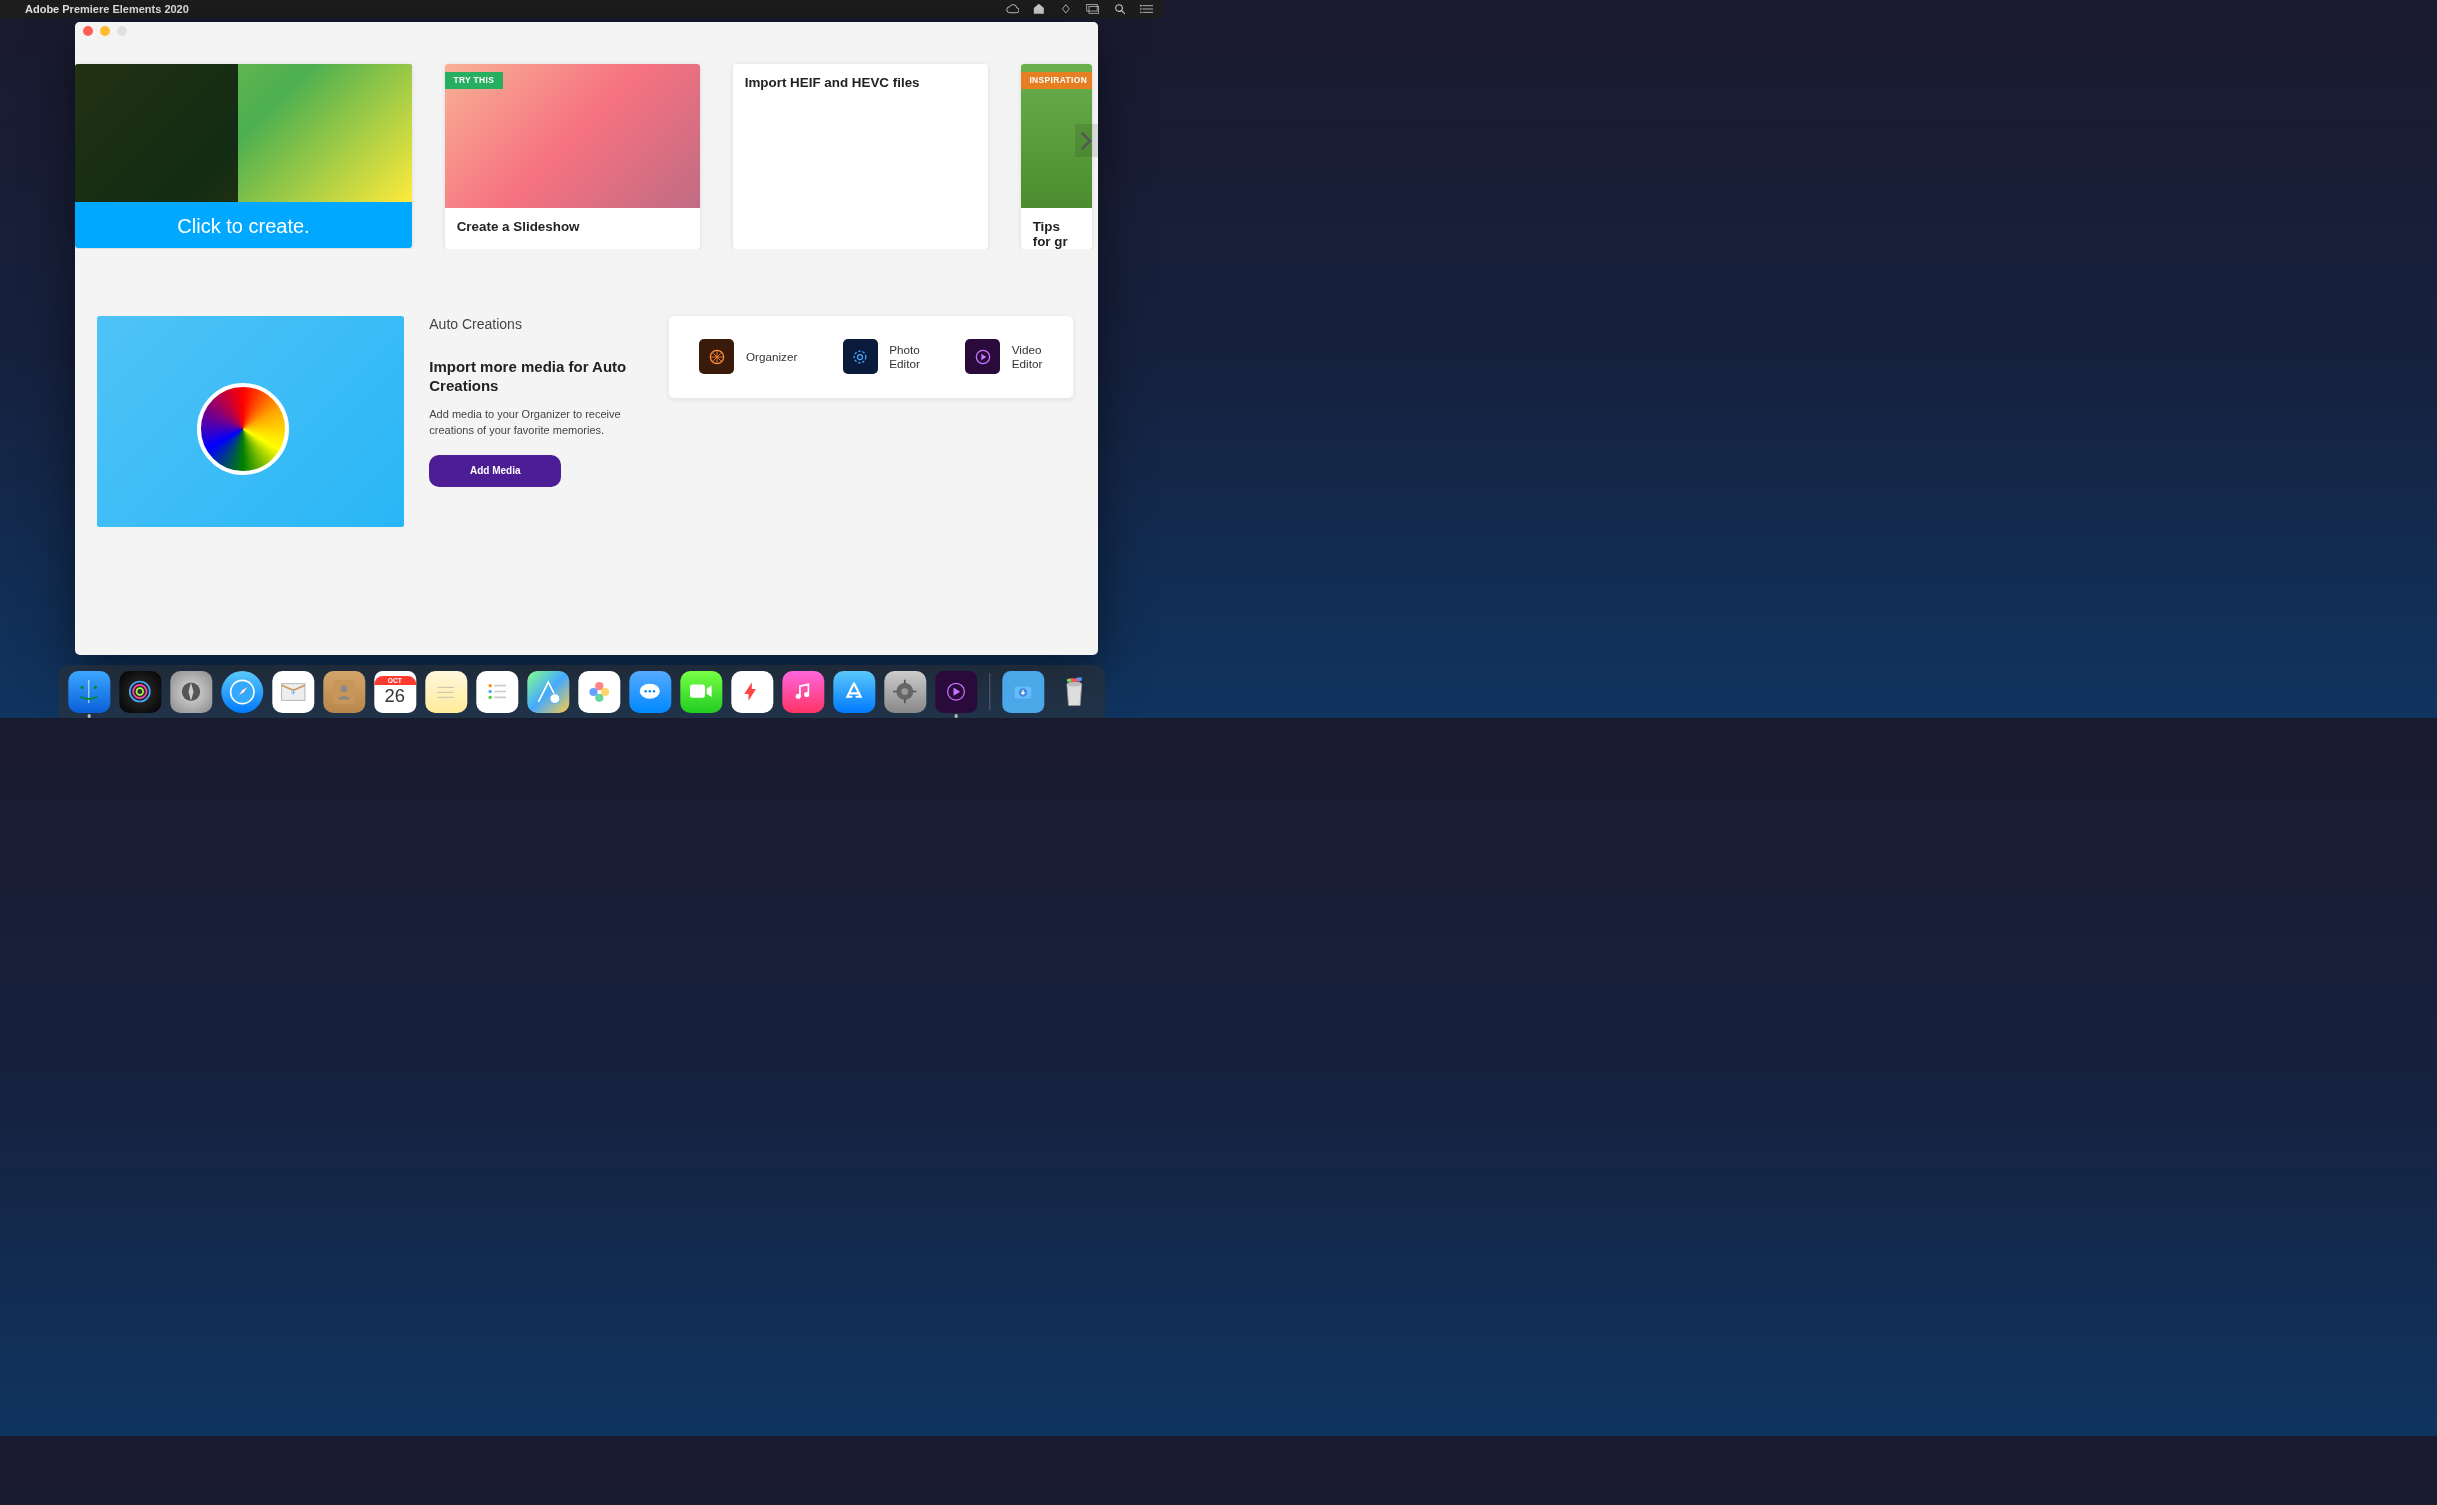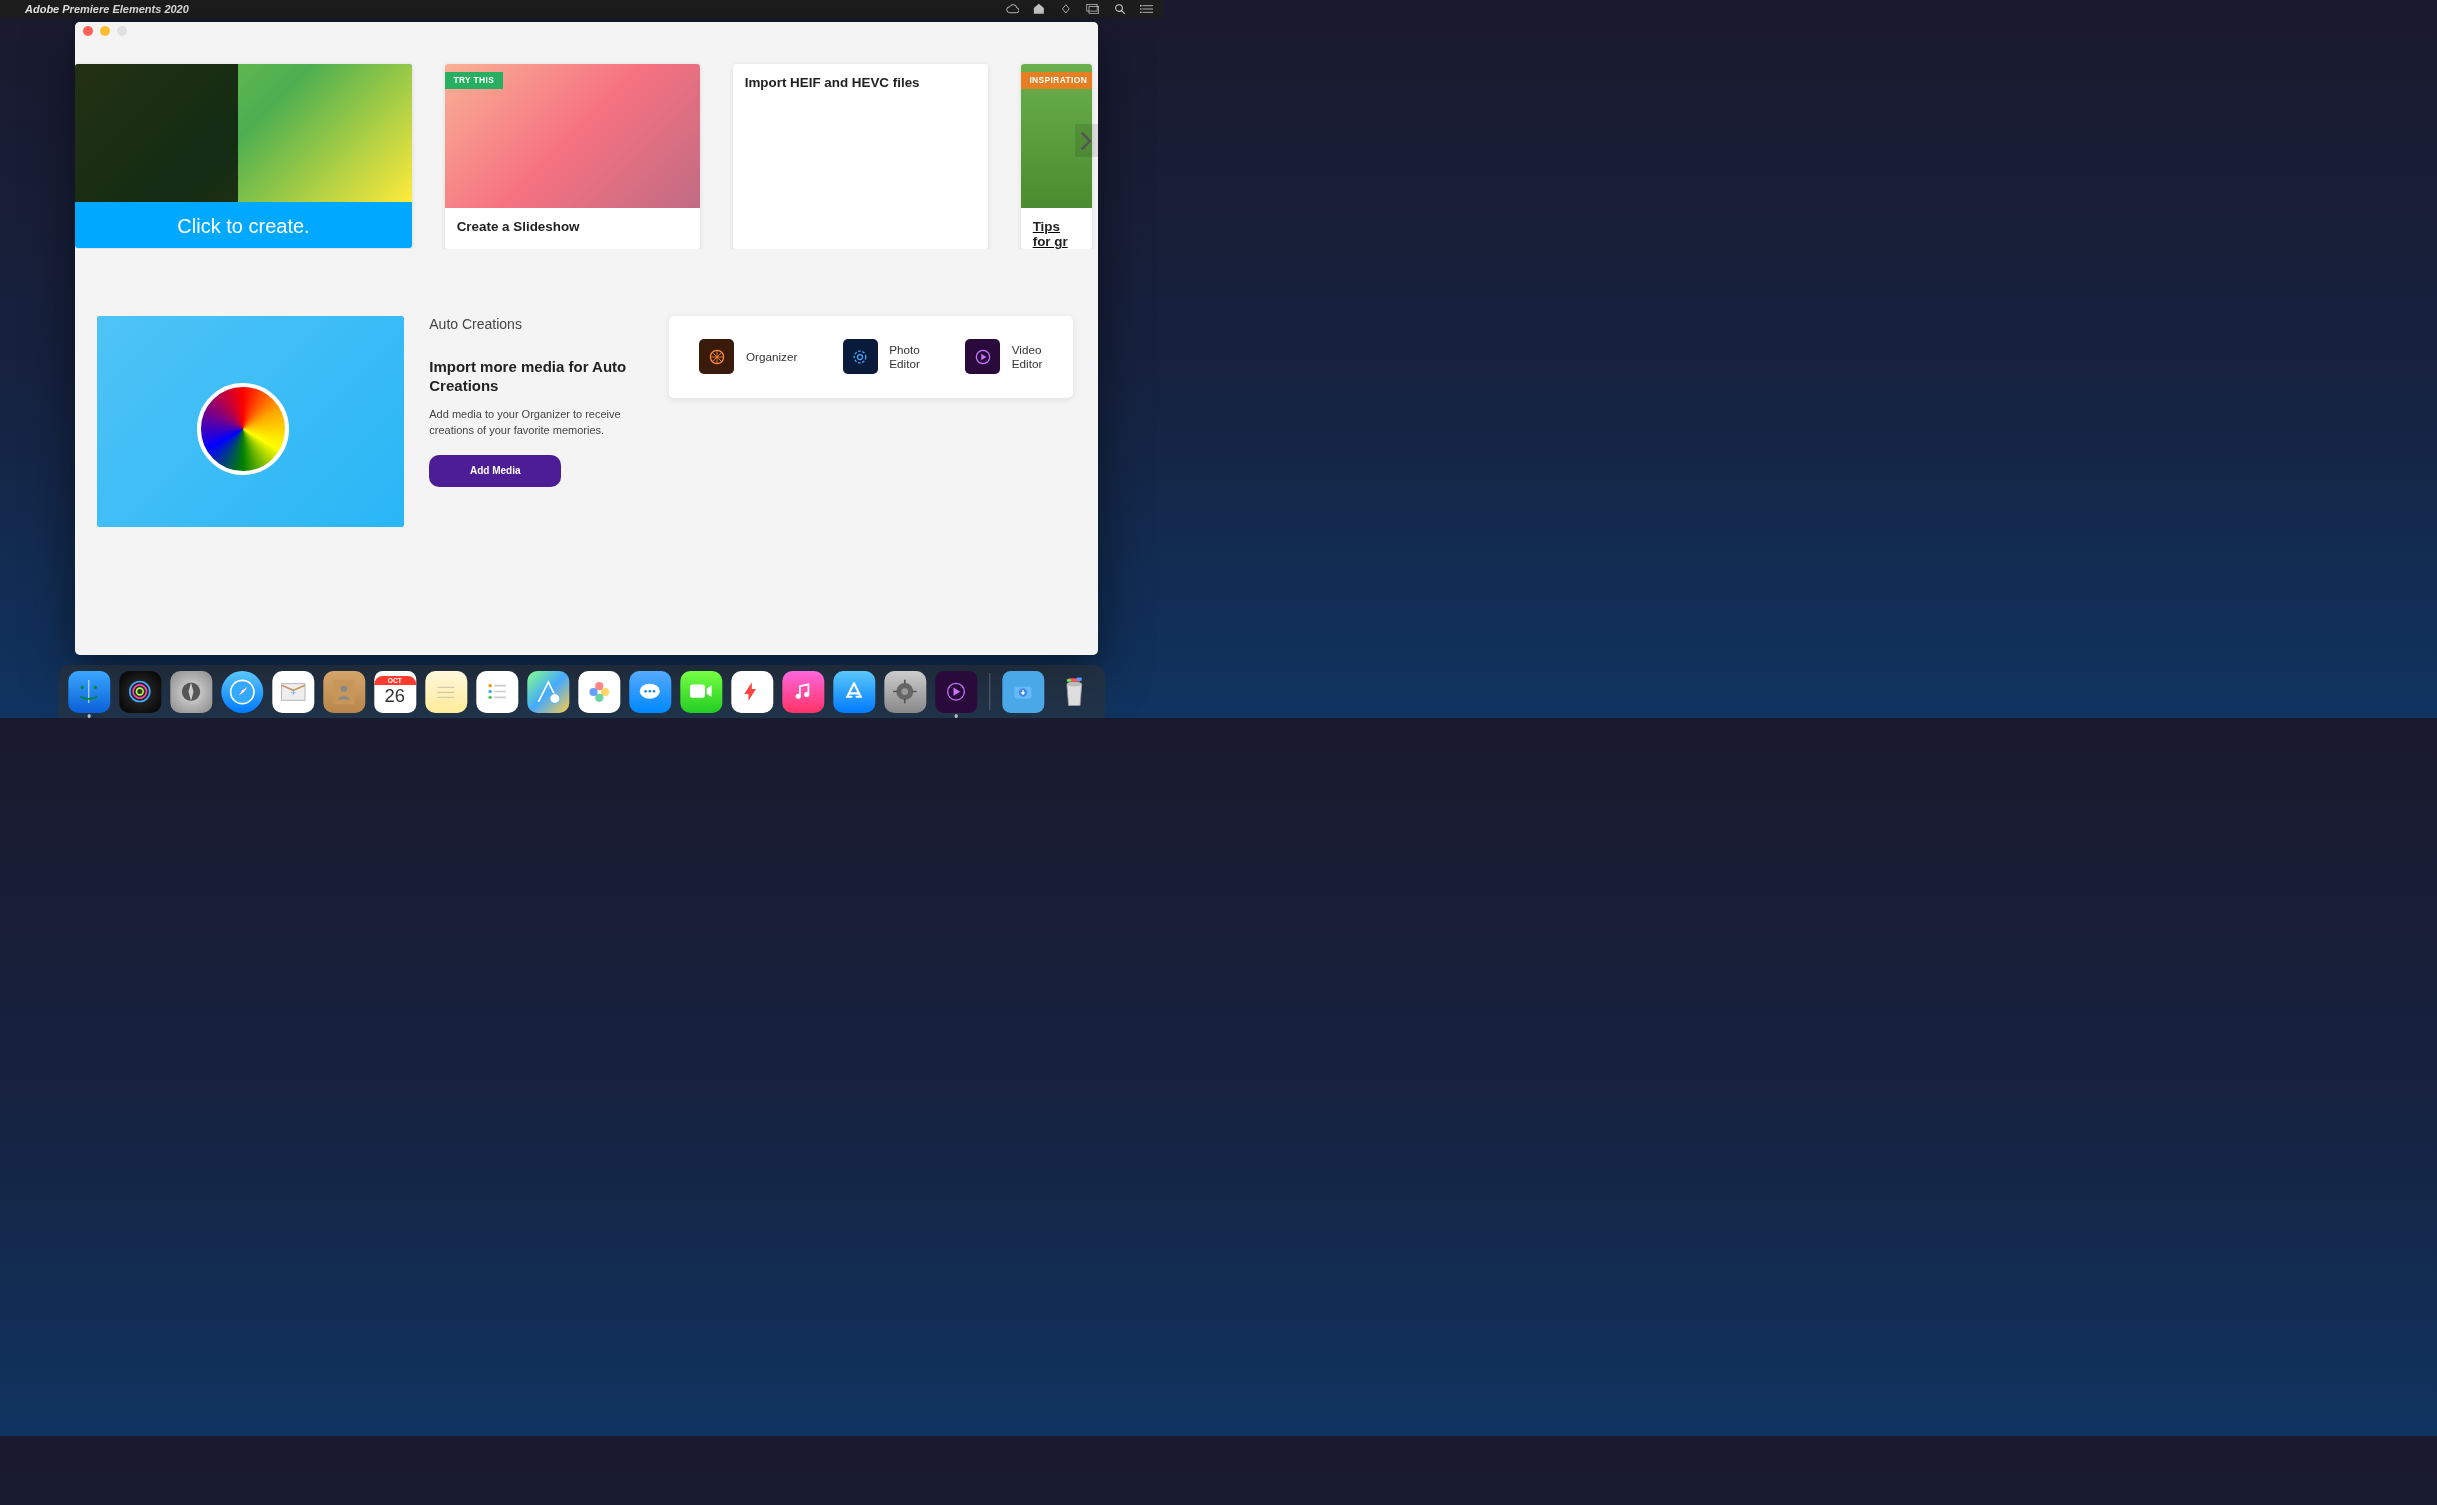--- a/index.html
+++ b/index.html
@@ -1,20 +1,20 @@
 <!DOCTYPE html>
 <html style="font-size:13.4px"><head>
 <meta charset="utf-8">
 <style>
 * { margin: 0; padding: 0; box-sizing: border-box; font-family: -apple-system, BlinkMacSystemFont, "Segoe UI", Helvetica, Arial, sans-serif; }
 body { width: 1163px; height: 718px; background: linear-gradient(180deg, #1a1a2e 0%, #16213e 50%, #0f3460 100%); position: relative; overflow: hidden; }
 
 
 .menubar { height: 18.4px; background: rgba(30,30,30,0.95); display: flex; align-items: center; padding: 0 10px; color: #e0e0e0; font-size: 11px; }
-.menubar-left { display: flex; align-items: center; gap: 15px; font-style: italic; }
+.menubar-left { display: flex; align-items: center; gap: 15px; }
 .menubar-right { margin-left: auto; display: flex; align-items: center; gap: 13.4px; }
 .apple-icon { font-size: 11.7px; }
 .app-name { font-weight: 600; }
 .menuicon { width: 13.4px; height: 13.4px; display: inline-flex; align-items: center; justify-content: center; }
 
 
 .window { position: absolute; left: 75px; top: 22px; width: 1023px; height: 633px; background: #f4f4f4; border-radius: 5px; box-shadow: 0 16.7px 50px rgba(0,0,0,0.5); overflow: hidden; }
 .titlebar { height: 18.4px; display: flex; align-items: center; padding: 0 8.4px; gap: 6.7px; background: #f4f4f4; }
 .traffic { width: 10px; height: 10px; border-radius: 50%; }
 .traffic.red { background: #ff5f56; }
@@ -38,21 +38,21 @@
 .card-std { width: 255px; height: 185px; background: #fff; }
 .card-img { width: 100%; height: 144px; position: relative; }
 .card-img.slideshow { background: linear-gradient(135deg,#f8b195,#f67280,#c06c84); }
 .card-img.heif { background: linear-gradient(135deg,#a8e063,#56ab2f); }
 .card-img.inspiration { background: linear-gradient(180deg,#6ab04c,#4a8c2f); }
 .badge { position: absolute; left: 0; top: 8.4px; padding: 3.3px 8.4px; font-size: 8.4px; font-weight: 700; color: #fff; letter-spacing: 0.4px; }
 .badge.try { background: #27ae60; }
 .badge.new { background: #3498db; }
 .badge.insp { background: #e67e22; }
 .card-title { padding: 11.7px 11.7px; font-size: 13.4px; font-weight: 600; color: #222; }
-.card-inspiration { width: 71px; text-decoration: underline; }
+.card-inspiration { width: 71px; }
 .next-arrow { position: absolute; right: 0; top: 84px; width: 23.4px; height: 33px; background: rgba(0,0,0,0.1); display: flex; align-items: center; justify-content: center; font-size: 20px; color: #444; cursor: pointer; }
 
 
 .lower { display: flex; padding: 67px 25px 0 22px; gap: 25px; }
 .auto-img { width: 311px; height: 211px; background: linear-gradient(135deg,#4fc3f7,#29b6f6); border-radius: 2.5px; position:relative; overflow:hidden; }
 .auto-img::after{content:"";position:absolute;left:100px;top:67px;width:84px;height:84px;border-radius:50%;background:conic-gradient(red,orange,yellow,green,blue,purple,red);border:4.2px solid #fff;}
 .auto-text { width: 217px; padding-top: 0; }
 .auto-heading { font-size: 14px; color: #444; margin-bottom: 25px; }
 .auto-title { font-size: 15px; font-weight: 700; color: #222; line-height: 1.3; margin-bottom: 11.7px; }
 .auto-desc { font-size: 11px; color: #444; line-height: 1.4; margin-bottom: 16.7px; }

